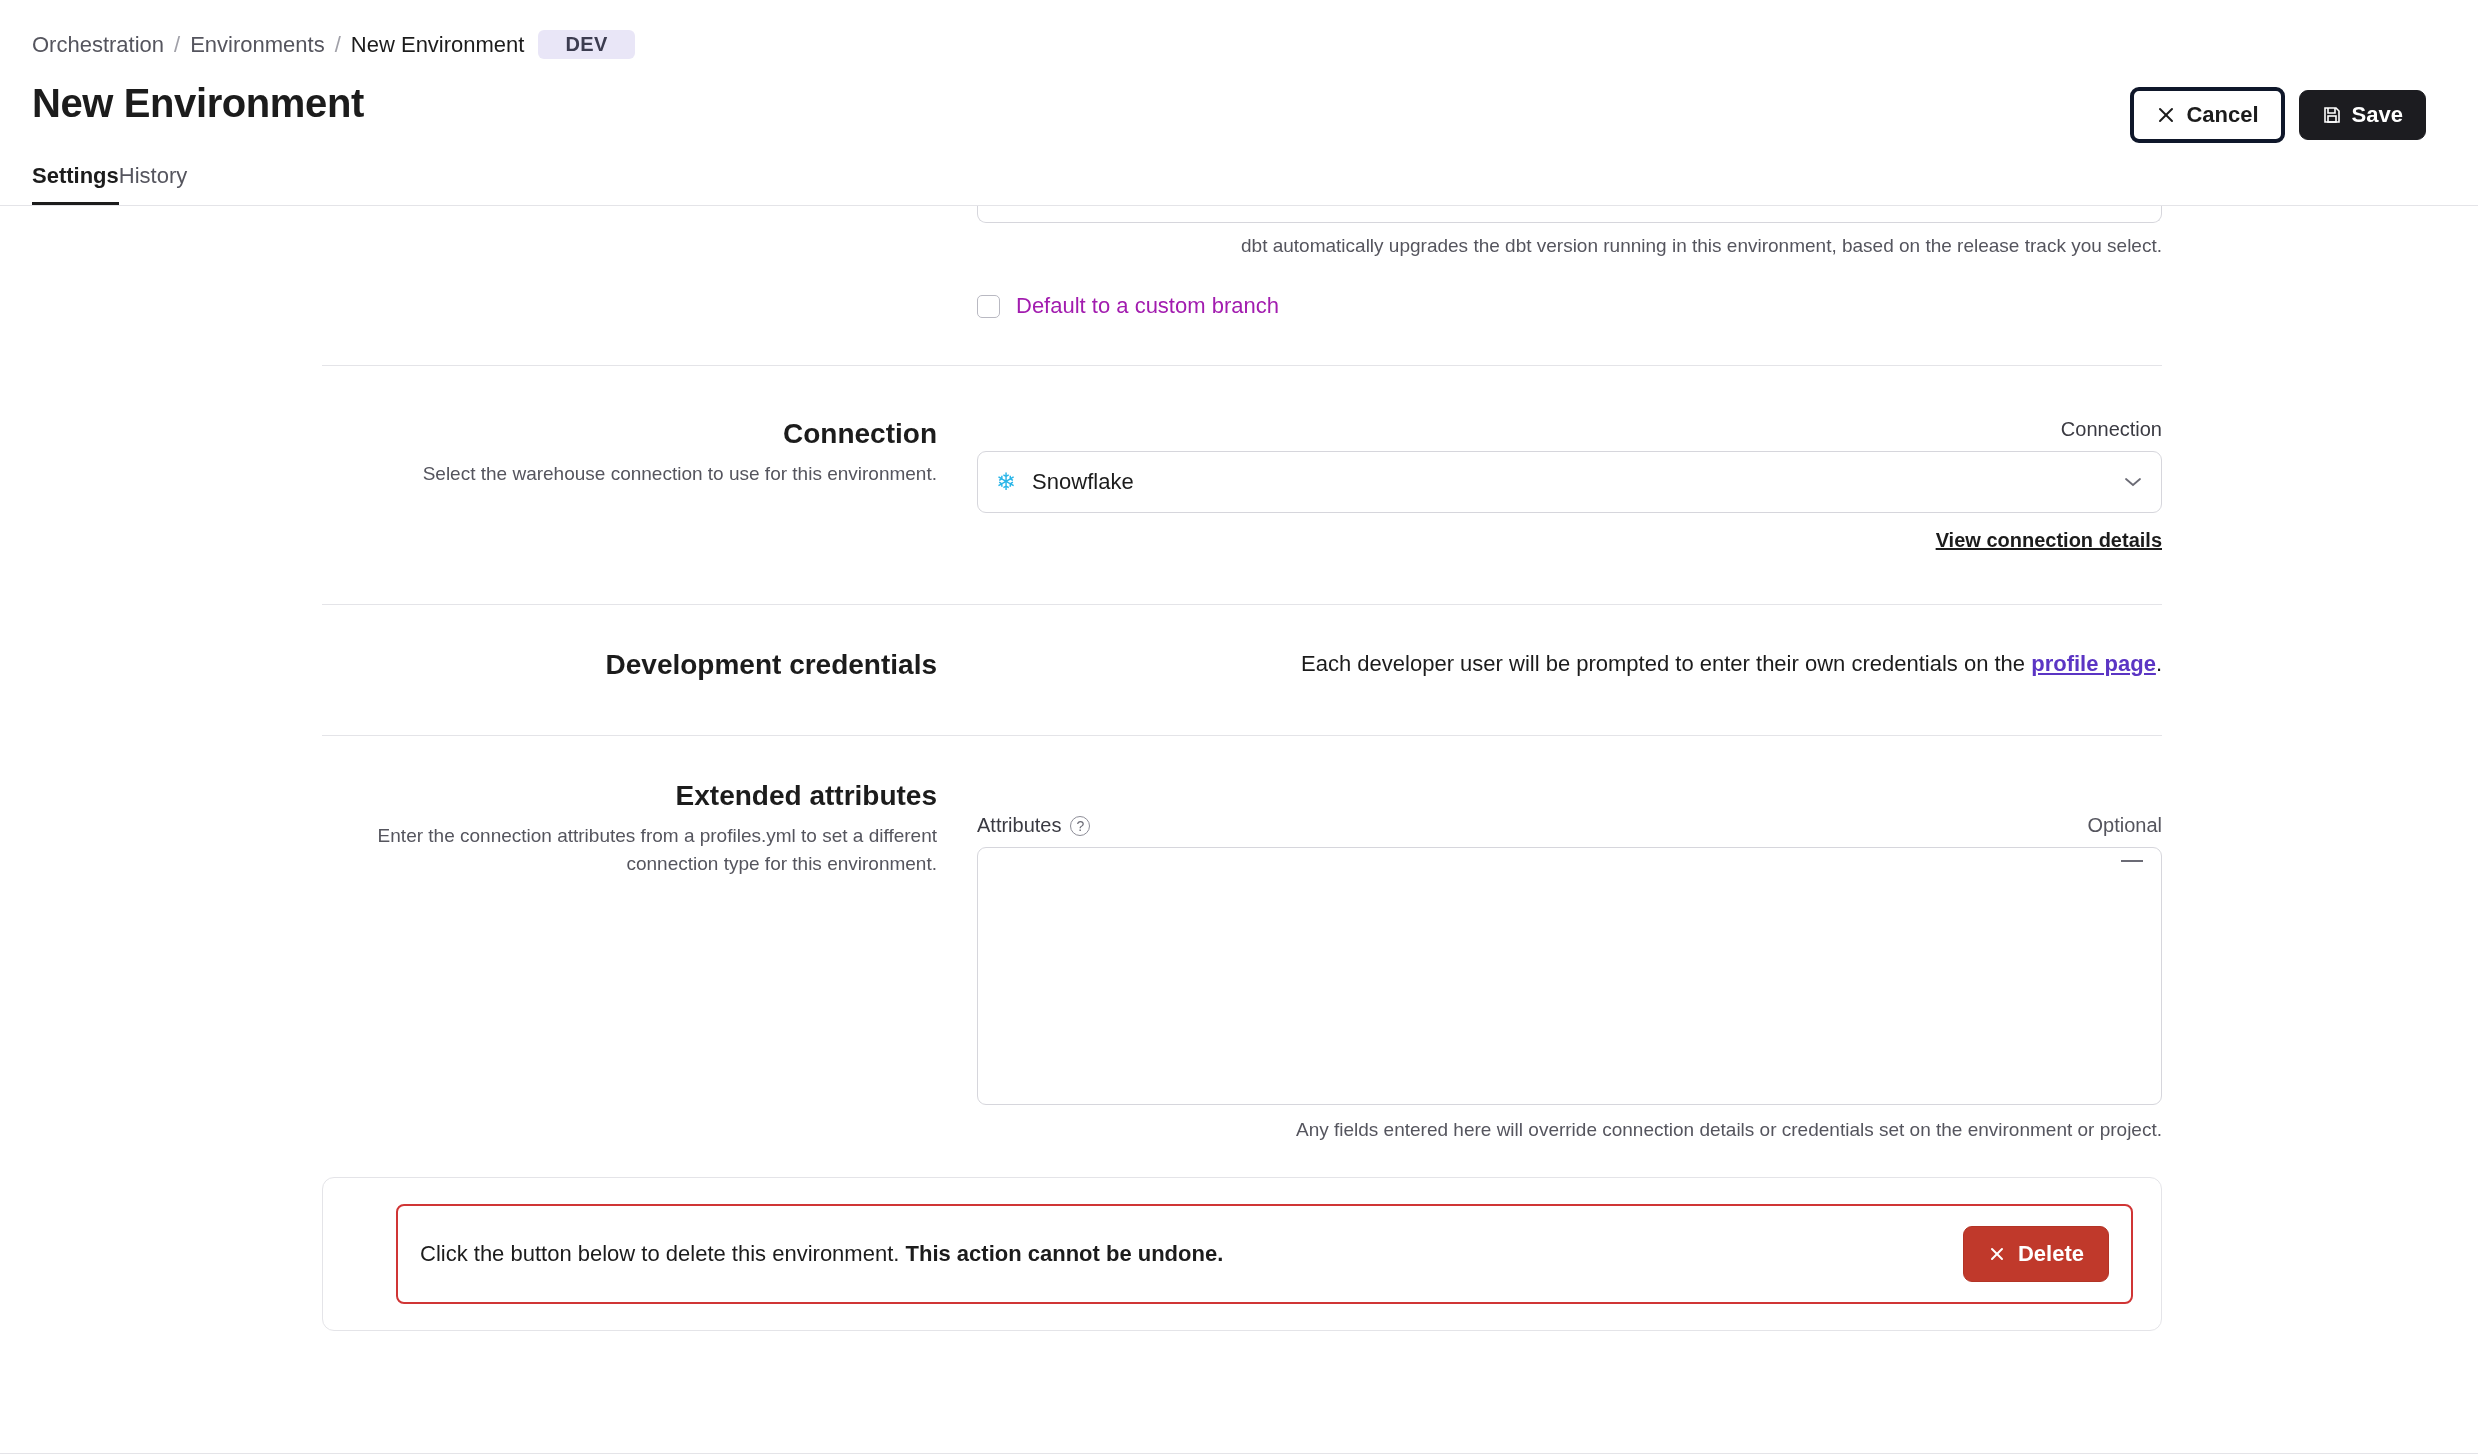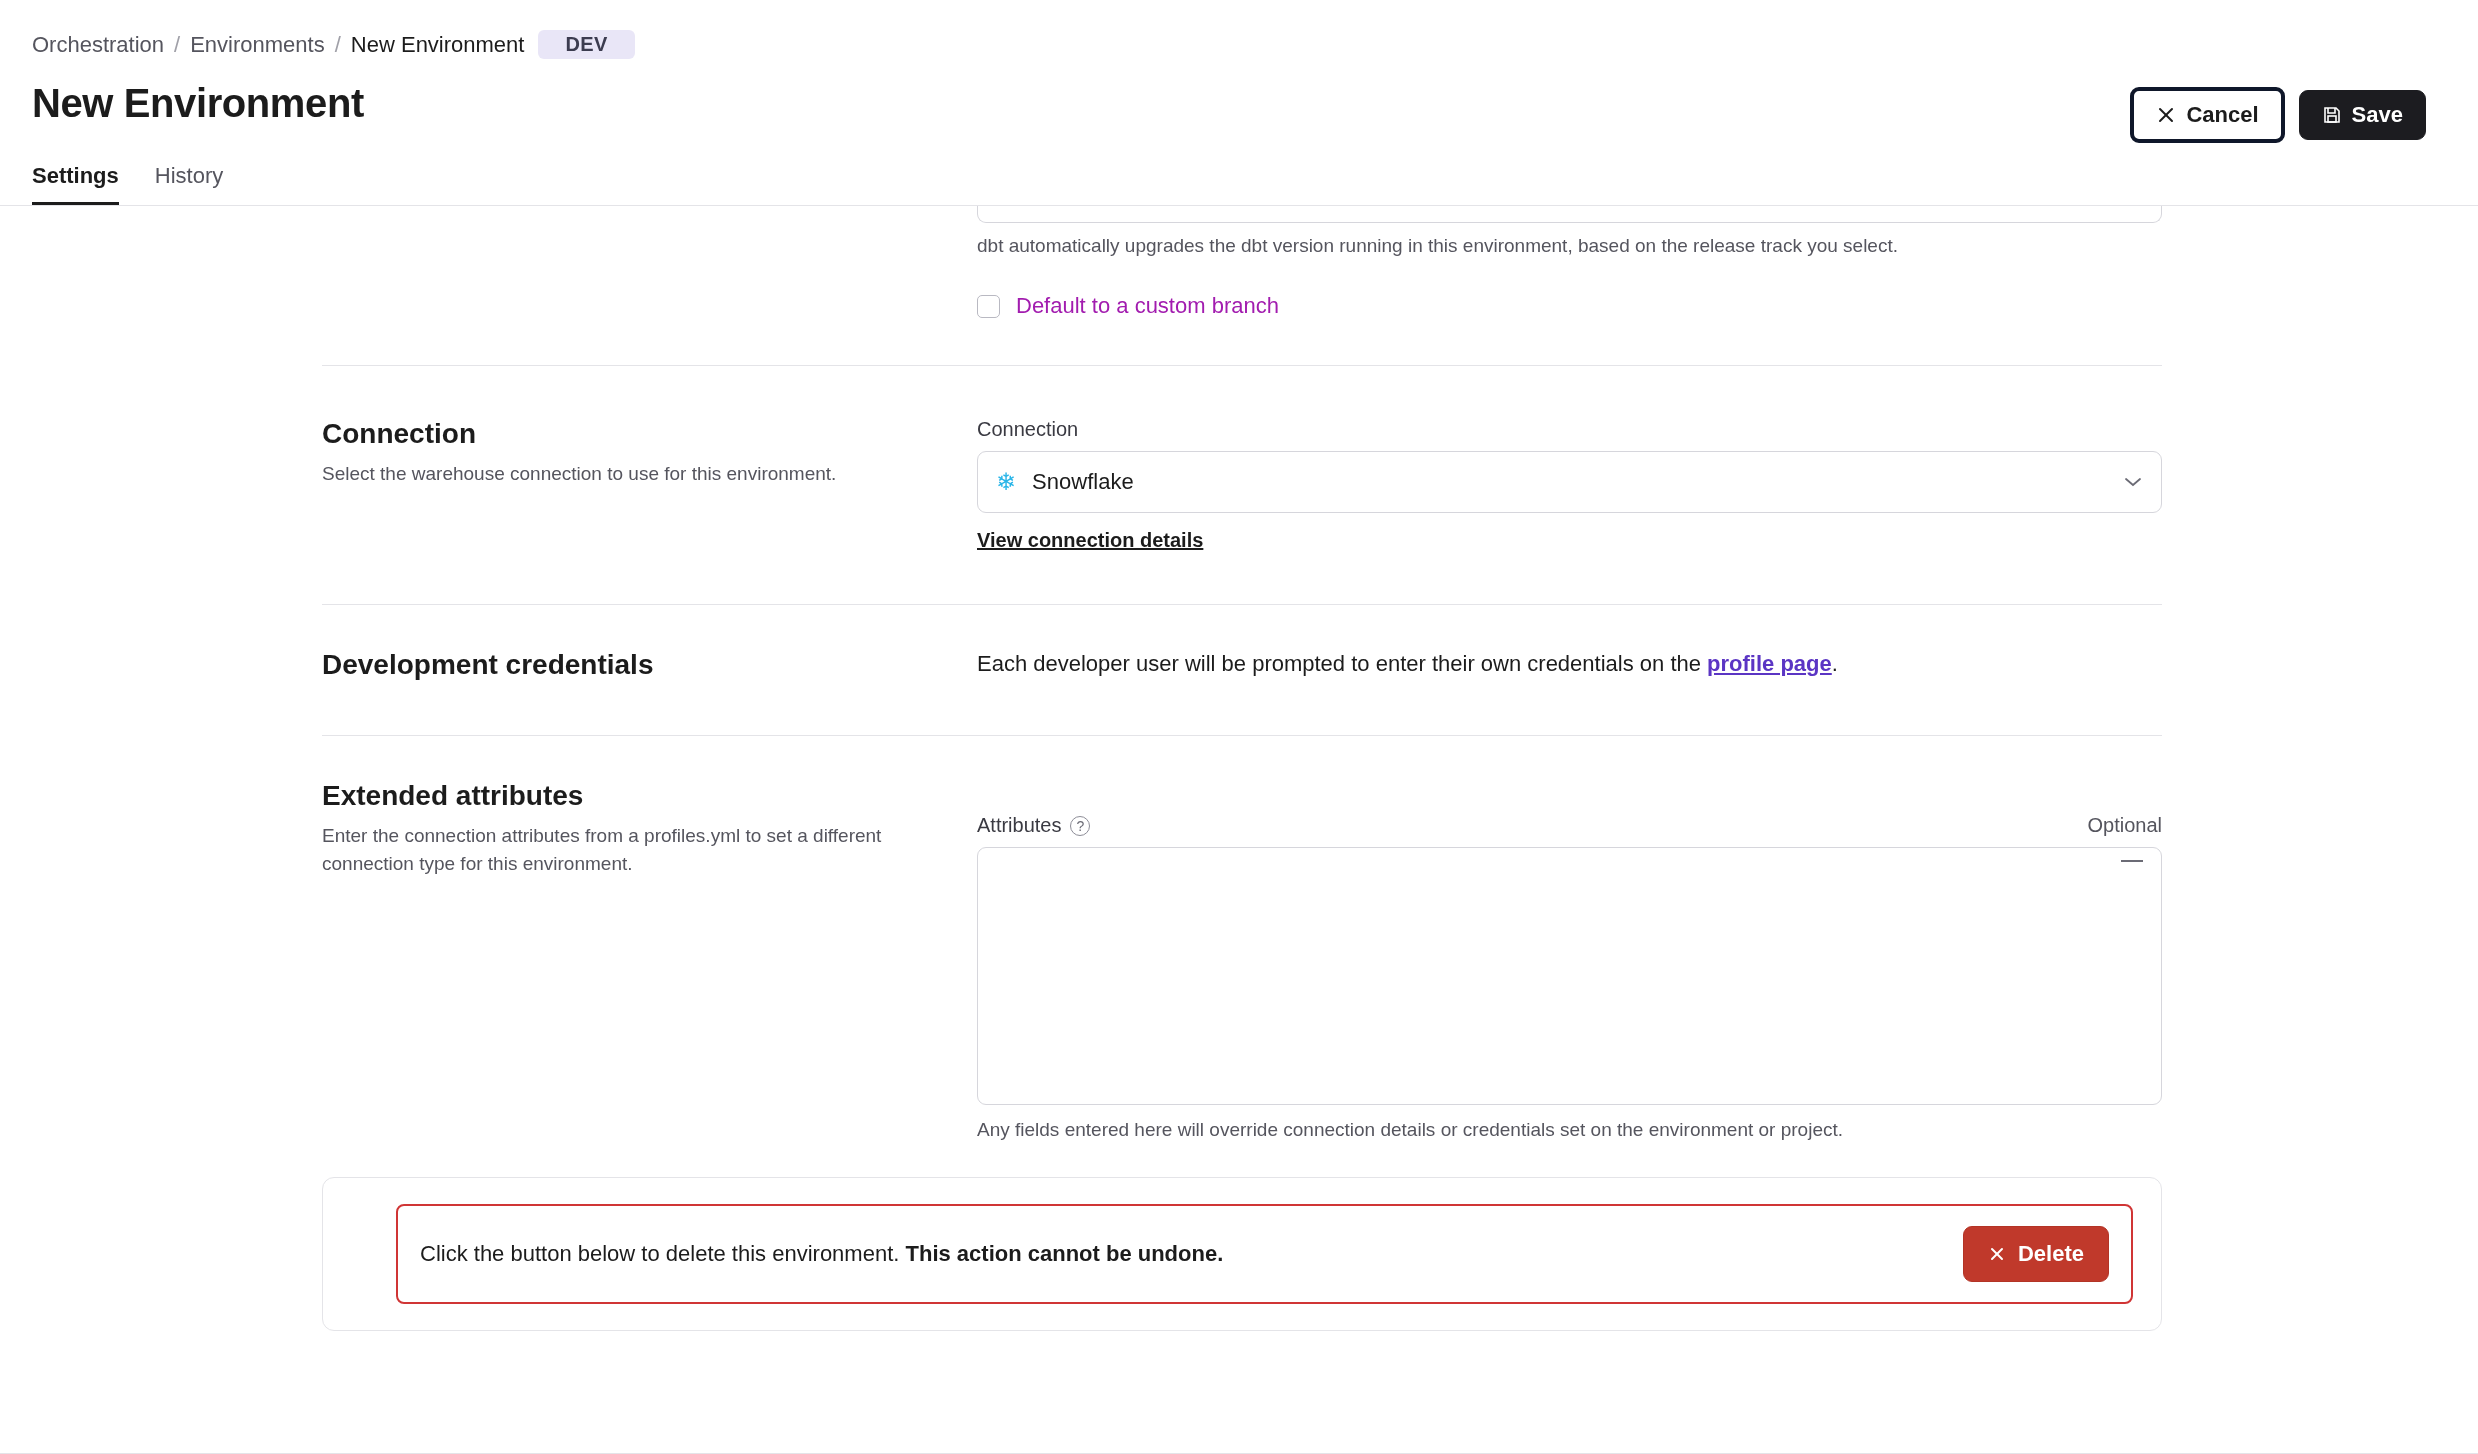--- a/index.html
+++ b/index.html
@@ -82,21 +82,20 @@
   }
   .icon {
     display: inline-flex;
     align-items: center;
     justify-content: center;
   }
 
   
   .tabs {
     display: flex;
-    gap: 36px;
     padding: 20px 0 0 32px;
     font-size: 22px;
   }
   .tab {
     padding-bottom: 13px;
     color: #55555e;
     cursor: pointer;
   }
   .tab.active {
     color: #1c1c1c;
@@ -106,20 +105,21 @@
   .tabs-rule {
     height: 1px;
     background: #e4e4e8;
     width: 100%;
   }
 
   
   .content {
     padding: 0 0 0 0;
     position: relative;
+    text-align: right;
   }
   .row {
     display: flex;
     padding: 0 170px 0 322px;
   }
   .row-inner {
     display: flex;
     width: 100%;
     max-width: 1840px;
   }

